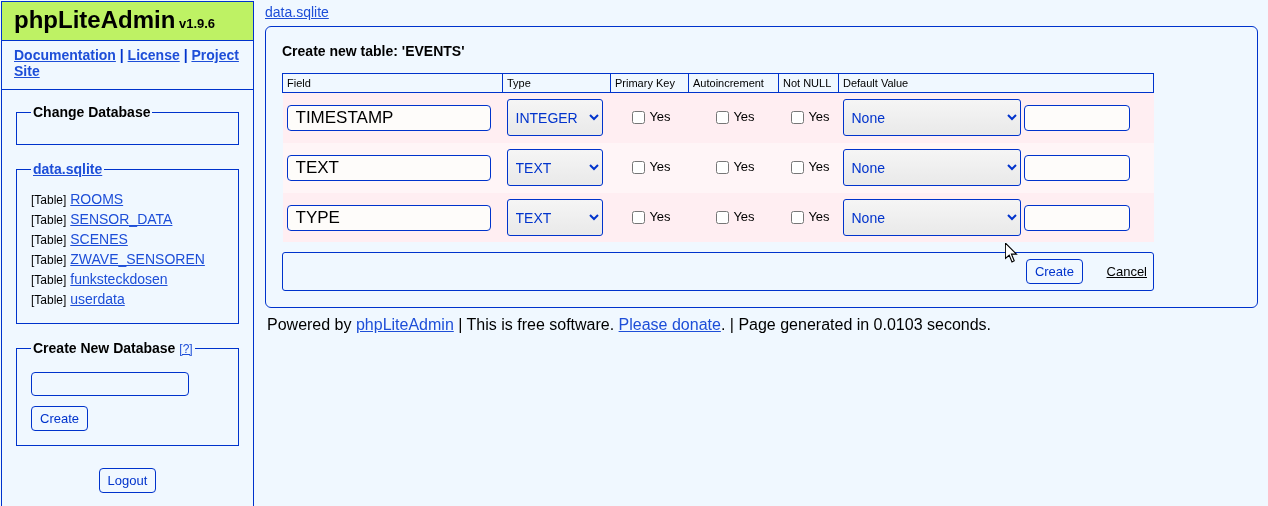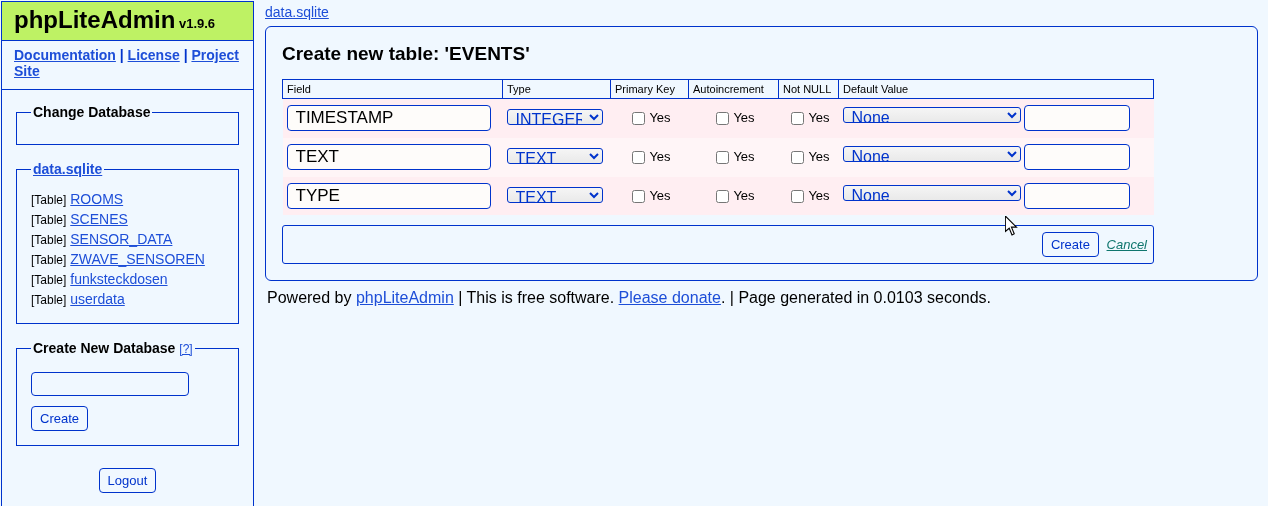--- a/index.html
+++ b/index.html
@@ -89,21 +89,21 @@
   
   .main { flex: 1; padding: 2px 10px 10px 10px; }
   .breadcrumb { padding: 2px 0 6px; font-size: 14px; }
 
   .panel {
     border: 1px solid #0033cc;
     border-radius: 6px;
     padding: 16px;
     background: #f0f8ff;
   }
-  .panel-title { font-weight: bold; font-size: 19px; margin-bottom: 14px; }
+  .panel-title { font-weight: bold; font-size: 14px; margin-bottom: 14px; }
 
   .grid-table { border-collapse: collapse; width: 872px; }
   .grid-table th {
     border: 1px solid #0033cc;
     background: #f0f8ff;
     text-align: left;
     font-weight: normal;
     padding: 3px 4px;
     font-size: 11px;
   }
@@ -119,26 +119,26 @@
   .fld-input {
     width: 204px;
     height: 26px;
     border: 1px solid #0033cc;
     border-radius: 4px;
     padding: 2px 8px;
     font-size: 17px;
     background: #fefcfa;
   }
   .type-select, .dv-select {
-    height: 16px;
+    height: 37px;
     border: 1px solid #0033cc;
     border-radius: 3px;
     background: linear-gradient(#f5f5f5,#e9e9e9);
     color: #0033cc;
-    font-size: 16px;
+    font-size: 14px;
     padding: 0 4px;
   }
   .type-select { width: 96px; }
   .dv-select { width: 178px; }
   .dv-input {
     width: 106px;
     height: 26px;
     border: 1px solid #0033cc;
     border-radius: 4px;
     background: #fefcfa;
@@ -152,21 +152,21 @@
   .action-row {
     border: 1px solid #0033cc;
     border-radius: 3px;
     margin-top: 10px;
     padding: 6px 6px;
     text-align: right;
     position: relative;
     width: 872px;
   }
   .action-row .btn { margin-left: 2px; }
-  .cancel-link { color: #0f766e; text-decoration: underline; margin-left: 4px; cursor: pointer; font-style: italic; }
+  .cancel-link { color: #000000; text-decoration: underline; margin-left: 20px; cursor: pointer; }
 
   .footer { font-size: 16px; padding: 8px 2px; color: #000; }
 
   .cursor {
     position: absolute;
     left: 722px; top: -10px;
     width: 14px; height: 20px;
     pointer-events: none;
   }
 </style>
@@ -188,22 +188,22 @@
     </div>
 
     <fieldset class="sidebar-box">
       <legend>Change Database</legend>
     </fieldset>
 
     <fieldset class="sidebar-box">
       <legend><a href="#">data.sqlite</a></legend>
       <div class="table-list">
         <div><span class="tbl-label">[Table]</span> <a href="#">ROOMS</a></div>
+        <div><span class="tbl-label">[Table]</span> <a href="#">SENSOR_DATA</a></div>
         <div><span class="tbl-label">[Table]</span> <a href="#">SCENES</a></div>
-        <div><span class="tbl-label">[Table]</span> <a href="#">SENSOR_DATA</a></div>
         <div><span class="tbl-label">[Table]</span> <a href="#">ZWAVE_SENSOREN</a></div>
         <div><span class="tbl-label">[Table]</span> <a href="#">funksteckdosen</a></div>
         <div><span class="tbl-label">[Table]</span> <a href="#">userdata</a></div>
       </div>
     </fieldset>
 
     <fieldset class="sidebar-box">
       <legend>
         <span>Create New Database</span>
         <a href="#" class="help-link">[?]</a>

